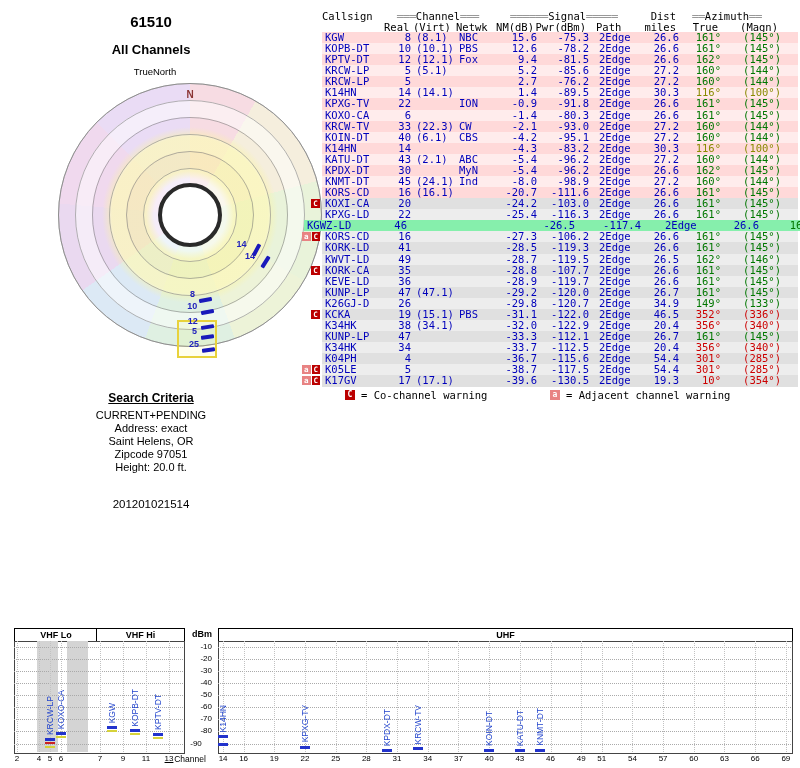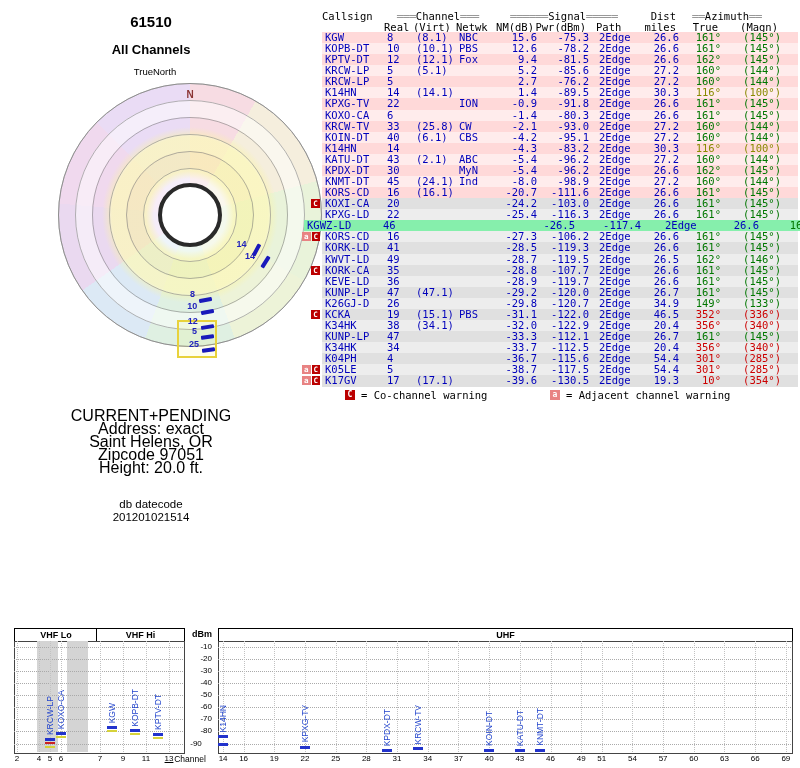--- a/index.html
+++ b/index.html
@@ -23,38 +23,38 @@
   .ring{border-radius:50%;border:1px solid rgba(120,120,120,0.55);box-sizing:border-box;}
   .whitering{border-radius:50%;box-sizing:border-box;background:transparent;}
   #radar-hole{left:100px;top:100px;width:64px;height:64px;border-radius:50%;
     background:#fff;border:4px solid #2a2a2a;box-sizing:border-box;}
   #north-label{left:0;top:6px;width:264px;text-align:center;font-size:10px;font-weight:bold;color:#8a3333;}
   .rtick{position:absolute;width:13px;height:4px;background:#1a1abb;border-radius:1px;}
   .rlabel{position:absolute;width:22px;text-align:right;font-size:9px;font-weight:bold;color:#2222bb;}
   #radar-highlight{left:119px;top:237px;width:36px;height:34px;border:2px solid #e8d23c;background:rgba(255,255,0,0.07);}
   
   #search-heading{left:0;top:391px;width:302px;text-align:center;font-size:12px;font-weight:bold;text-decoration:underline;color:#000;}
-  #search-lines{left:0;top:409px;width:302px;text-align:center;font-size:16px;color:#000;}
+  #search-lines{left:0;top:409px;width:302px;text-align:center;font-size:11px;color:#000;}
   #search-lines div{height:13px;line-height:13px;}
   #db-block{left:0;top:498px;width:302px;text-align:center;font-size:11.5px;color:#000;}
   #db-block div{height:13px;line-height:13px;}
   #site-link{left:0;top:589px;width:302px;text-align:center;font-size:12.5px;color:#2222cc;text-decoration:underline;cursor:pointer;}
   
   .mono{font-family:"DejaVu Sans Mono",monospace;font-size:10.5px;}
   #thead1,#thead2{left:322px;width:476px;height:11px;display:flex;color:#000;}
   #thead1{top:10px;} #thead2{top:21px;}
   #rows{left:302px;top:32px;width:496px;}
   .trow{display:flex;height:11.08px;line-height:11.2px;}
   .c-warn{width:20px;display:flex;justify-content:flex-end;align-items:center;gap:1px;padding-right:2px;box-sizing:border-box;}
   .wbox{display:inline-block;width:9px;height:9px;font-size:7.5px;line-height:9px;font-weight:bold;
         text-align:center;color:#fff;}
   .wc{background:#bb0000;} .wa{background:#e88383;}
   .strip{flex:1;display:flex;padding-left:3px;box-sizing:border-box;color:#0000bb;}
   .cell{display:inline-block;white-space:pre;overflow:visible;}
-  .c-callsign{width:62px;} .c-real{width:24px;text-align:left;}
+  .c-callsign{width:62px;} .c-real{width:24px;text-align:right;}
   .c-virt{width:46px;padding-left:5px;box-sizing:border-box;}
   .c-netwk{width:38px;padding-left:2px;box-sizing:border-box;}
   .c-nm{width:42px;text-align:right;} .c-pwr{width:52px;text-align:right;}
   .c-path{width:50px;padding-left:10px;box-sizing:border-box;}
   .c-miles{width:40px;text-align:right;} .c-true{width:42px;text-align:right;}
   .c-magn{width:60px;text-align:right;}
   .grp{display:inline-block;text-align:center;}
   .rule{color:#999;}
   .legend-item{position:absolute;top:389px;height:11px;display:flex;align-items:center;color:#000;}
   .legend-item .wbox{width:10px;height:10px;line-height:10px;font-size:8px;margin-right:6px;}
@@ -106,29 +106,29 @@
       <div class="rtick" style="left: 142.691px; top: 227.496px; transform: rotate(170deg);"></div>
       <div class="rlabel" style="left: 117.191px; top: 218.496px;">10</div>
       <div class="rtick" style="left: 143.258px; top: 242.122px; transform: rotate(171deg);"></div>
       <div class="rlabel" style="left: 117.758px; top: 233.122px;">12</div>
       <div class="rtick" style="left: 142.585px; top: 251.565px; transform: rotate(172deg);"></div>
       <div class="rlabel" style="left: 117.085px; top: 242.565px;">5</div>
       <div class="rtick" style="left: 144.422px; top: 264.637px; transform: rotate(172deg);"></div>
       <div class="rlabel" style="left: 118.922px; top: 255.637px;">25</div>
     </div>
 
+  <div class="abs" id="search-heading">Search Criteria</div>
   <div class="abs" id="search-lines">
       <div>CURRENT+PENDING</div>
       <div>Address: exact</div>
       <div>Saint Helens, OR</div>
       <div>Zipcode 97051</div>
       <div>Height: 20.0 ft.</div>
     </div>
   <div class="abs" id="db-block">
-    <div>db datecode</div>
     <div>201201021514</div>
   </div>
 
   <div class="abs mono" id="thead1">
     <span class="cell c-callsign">Callsign</span>
     <span class="grp" style="width:108px;"><span class="rule">═══</span><span>Channel</span><span class="rule">═══</span></span>
     <span class="grp" style="width:144px;"><span class="rule">══════</span><span>Signal</span><span class="rule">═════</span></span>
     <span class="cell c-miles">Dist</span>
     <span class="grp" style="width:102px;"><span class="rule">══</span><span>Azimuth</span><span class="rule">══</span></span>
   </div>
@@ -264,21 +264,21 @@
           <span class="cell c-miles">26.6</span>
           <span class="cell c-true" style="color: rgb(0, 119, 0);">161°</span>
           <span class="cell c-magn" style="color: rgb(0, 119, 0);">(145°)</span>
         </span>
       </div>
       <div class="trow">
         <span class="c-warn"></span>
         <span class="strip" style="background: rgb(255, 217, 217);">
           <span class="cell c-callsign">KRCW-TV</span>
           <span class="cell c-real">33</span>
-          <span class="cell c-virt">(25.8)</span>
+          <span class="cell c-virt">(22.3)</span>
           <span class="cell c-netwk">CW</span>
           <span class="cell c-nm">-2.1</span>
           <span class="cell c-pwr">-93.0</span>
           <span class="cell c-path">2Edge</span>
           <span class="cell c-miles">27.2</span>
           <span class="cell c-true" style="color: rgb(0, 119, 0);">160°</span>
           <span class="cell c-magn" style="color: rgb(0, 119, 0);">(144°)</span>
         </span>
       </div>
       <div class="trow">

